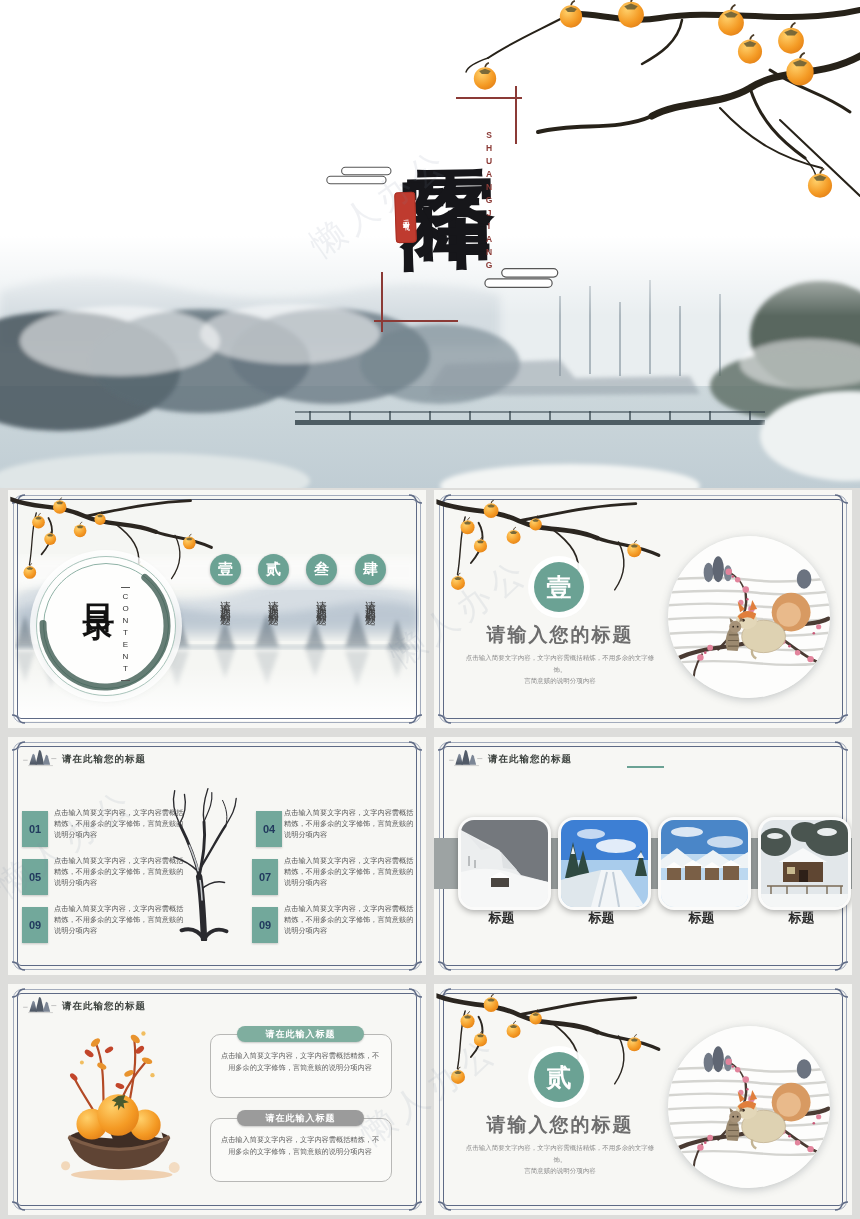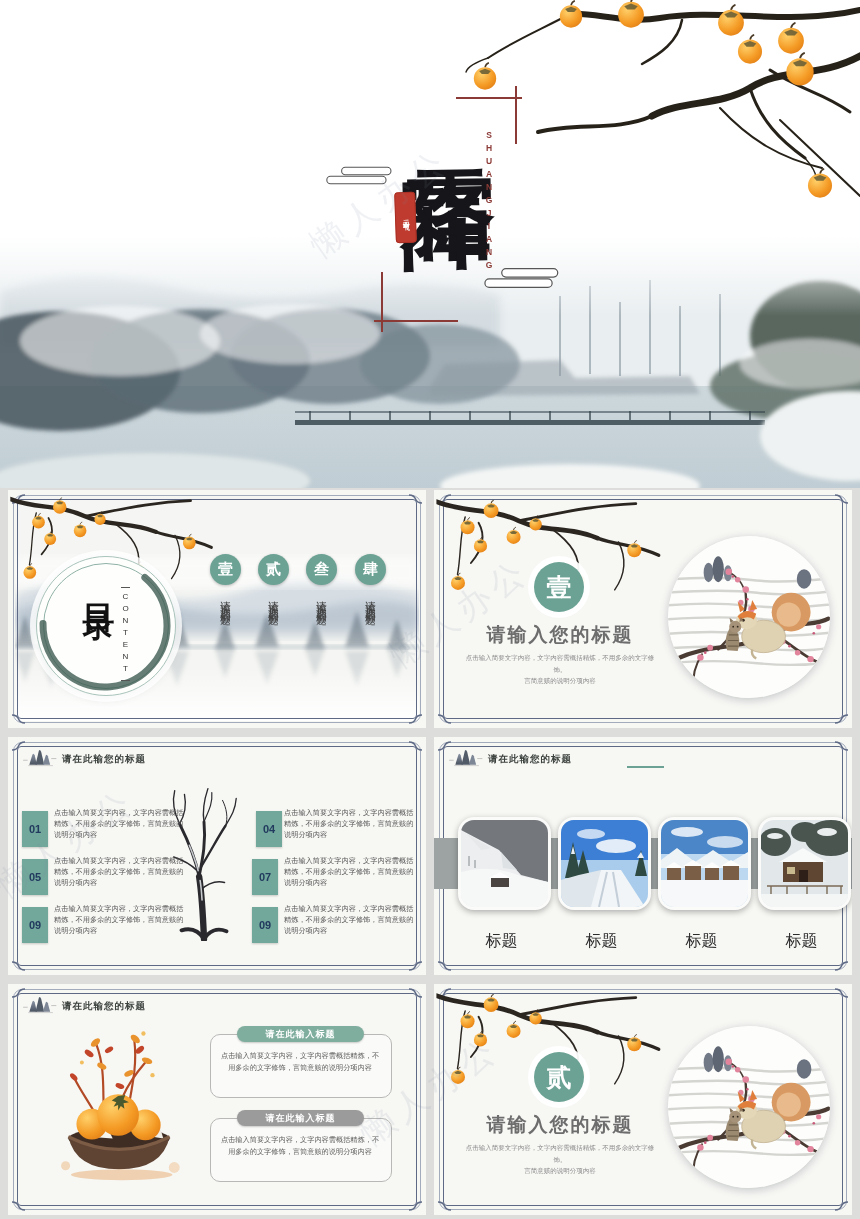--- a/index.html
+++ b/index.html
@@ -57,22 +57,22 @@
   
   .num-sq{position:absolute;width:26px;height:36px;background:#72a89b;color:#223a5e;
       display:flex;align-items:center;justify-content:center;font-weight:bold;font-size:11px;
       box-shadow:0 1px 2px rgba(0,0,0,.2);}
   .num-txt{position:absolute;width:130px;font-size:7.2px;line-height:1.55;color:#555;
       font-family:"DejaVu Serif",serif;}
   
   .gray-band{position:absolute;left:0;top:101px;width:418px;height:51px;background:#9da3a3;}
   .photo{position:absolute;top:80px;width:87px;height:87px;border-radius:16px;border:3px solid #fbfbfa;
       overflow:hidden;box-shadow:0 2px 6px rgba(0,0,0,.3);background:#fff;}
-  .caption{position:absolute;top:194px;width:87px;text-align:center;font-family:"DejaVu Serif",serif;
-      font-weight:normal;font-size:16px;color:#2c2c2c;}
+  .caption{position:absolute;top:172px;width:87px;text-align:center;font-family:"DejaVu Serif",serif;
+      font-weight:bold;font-size:13px;color:#2c2c2c;}
   .teal-line{position:absolute;left:193px;top:29px;width:37px;height:2px;background:#6ba294;}
   
   .bar{position:absolute;left:229px;width:127px;height:16px;border-radius:8px;color:#fff;
       display:flex;align-items:center;justify-content:center;font-family:"DejaVu Serif",serif;
       font-weight:bold;font-size:9px;letter-spacing:1px;box-shadow:0 1px 2px rgba(0,0,0,.2);z-index:3;}
   .bar.teal{background:#7fae9f;} .bar.gray{background:#9b9b9b;}
   .obox{position:absolute;left:202px;width:180px;height:62px;border:1px solid #b8b8b6;border-radius:10px;
       background:rgba(255,255,255,.35);z-index:2;}
   .obox-text{position:absolute;left:210px;width:164px;text-align:center;font-size:7.2px;line-height:1.6;
       color:#5d5d5d;font-family:"DejaVu Serif",serif;z-index:3;}

